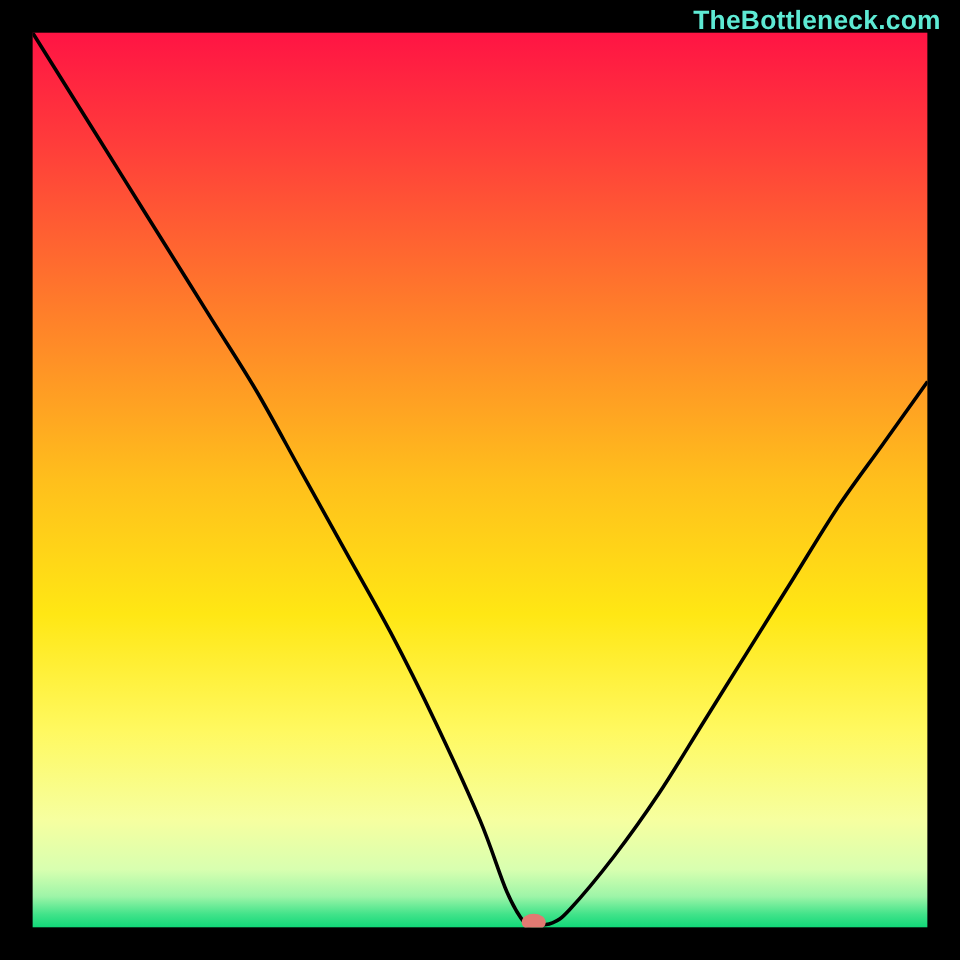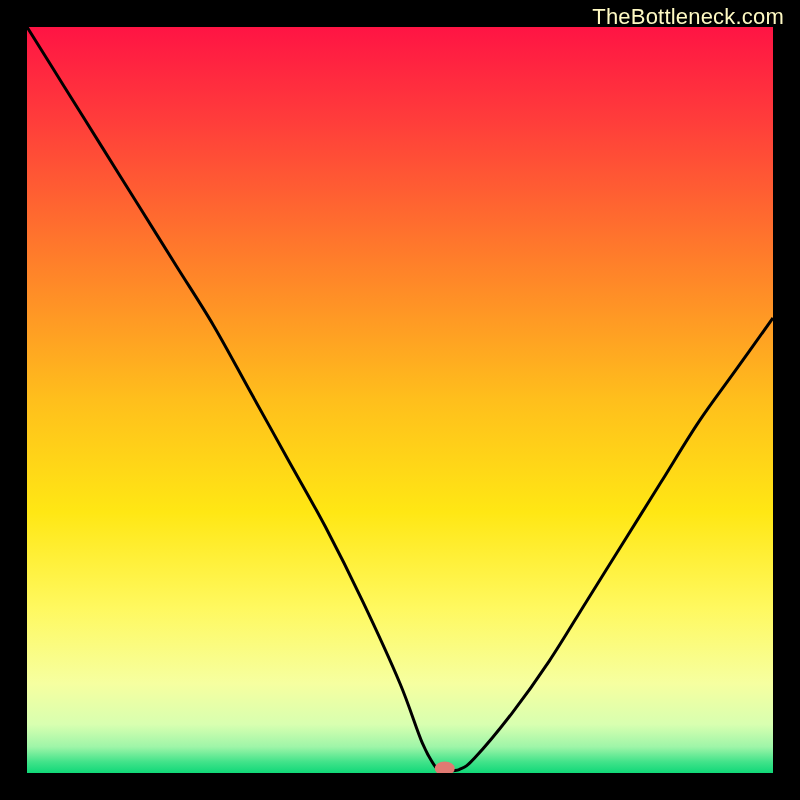--- a/index.html
+++ b/index.html
@@ -14,23 +14,23 @@
   .frame {
     position: relative;
     width: 800px;
     height: 800px;
     background: #000;
   }
   .watermark {
     position: absolute;
     top: 4px;
     right: 16px;
-    color: #fef9c3;
+    color: #5eead4;
     font-size: 22px;
-    font-weight: 400;
+    font-weight: 700;
     letter-spacing: 0.2px;
     user-select: none;
   }
   .plot-wrap {
     position: absolute;
     left: 27px;
     top: 27px;
     width: 746px;
     height: 746px;
   }

